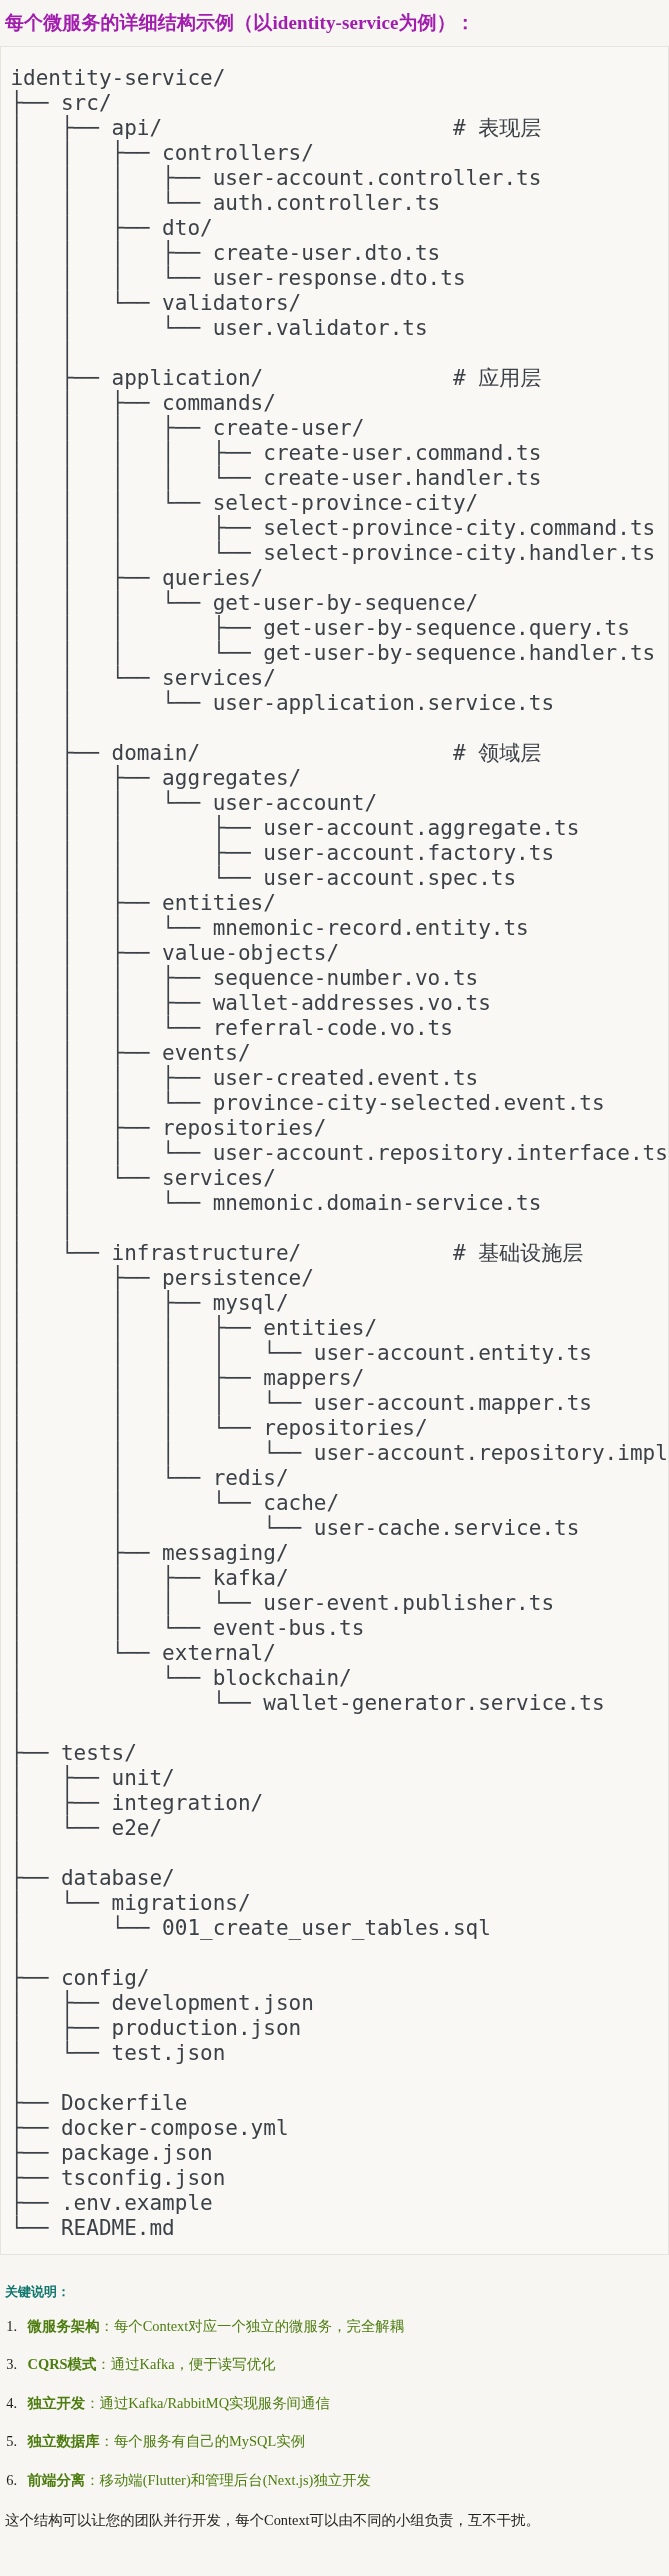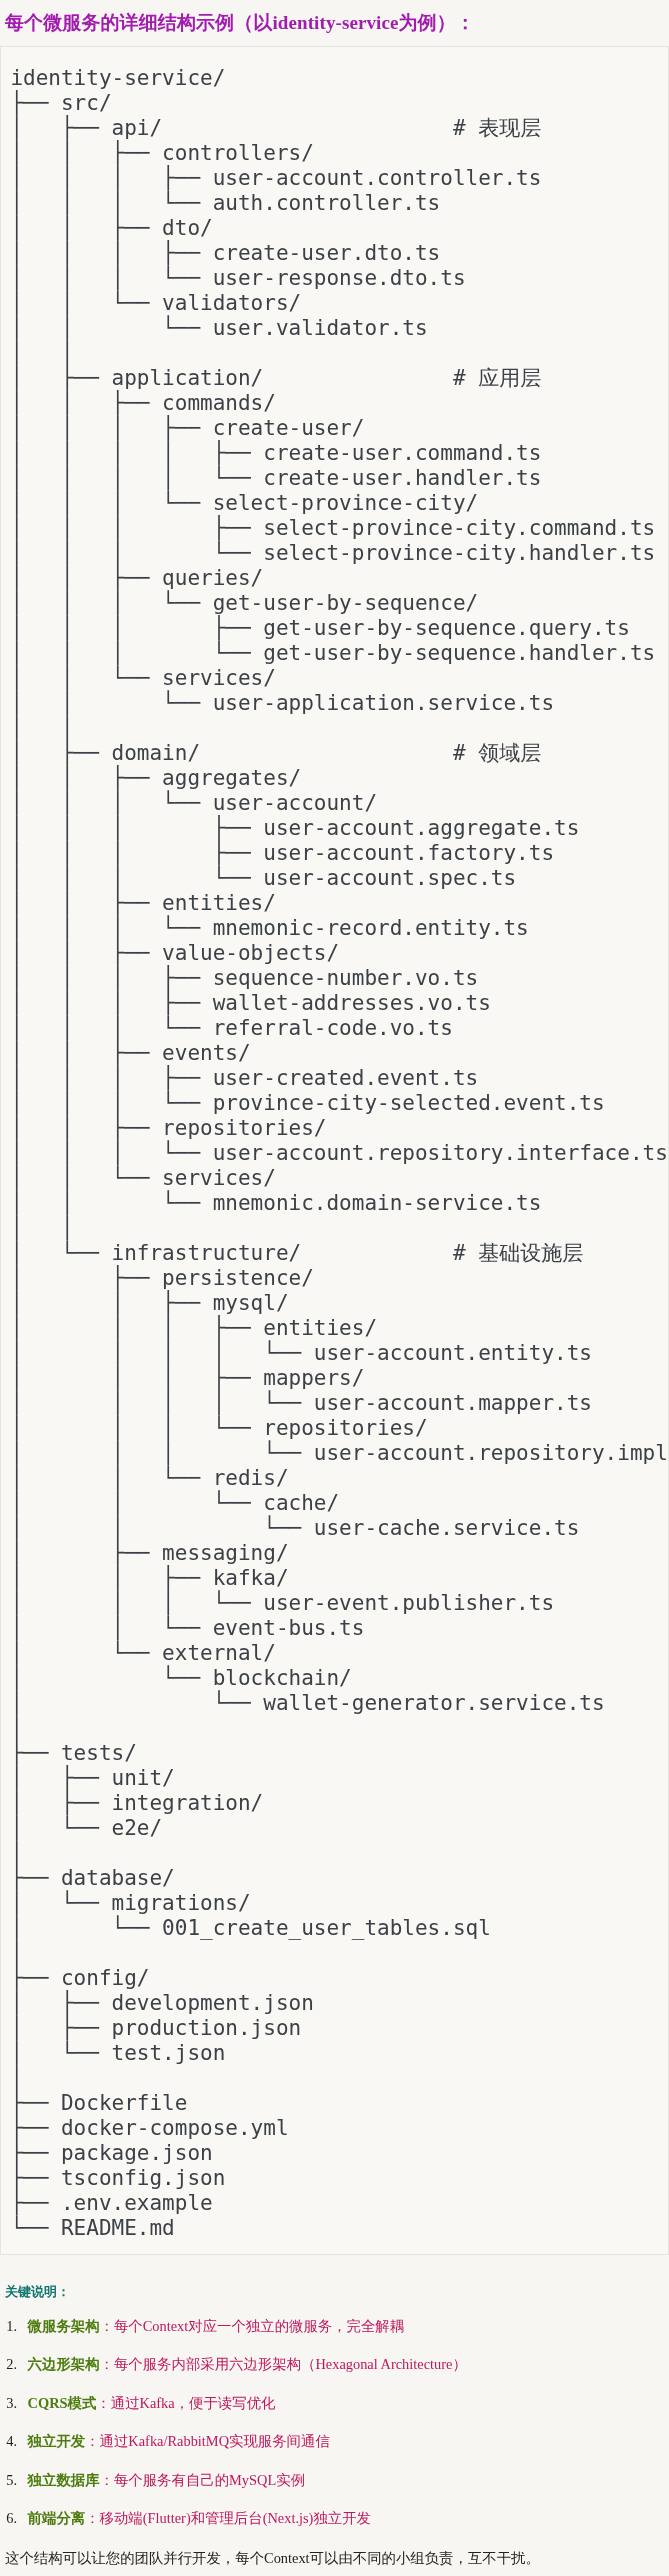--- a/index.html
+++ b/index.html
@@ -59,21 +59,21 @@
     min-width: 16.3px;
     margin-left: 1.3px;
     margin-right: 5px;
     color: #1d1d1b;
   }
   .note-term {
     font-weight: 700;
     color: #4d7c0f;
   }
   .note-desc {
-    color: #be185d;
+    color: #4d7c0f;
   }
   .closing-paragraph {
     margin: 19px 5px 12.5px 5px;
     font-size: 14.4px;
     line-height: 21px;
     color: #23231f;
   }
 </style>
 </head>
 <body>
@@ -168,23 +168,20 @@
 ├── .env.example
 └── README.md</pre>
 
 <h2 class="notes-heading">关键说明：</h2>
 
 <div class="notes-list">
   <div class="note-item">
     <span class="note-number">1.</span><span class="note-term">微服务架构</span><span class="note-desc">：每个Context对应一个独立的微服务，完全解耦</span>
   </div>
   <div class="note-item">
-    <span class="note-number">2.</span><span class="note-term">六边形架构</span><span class="note-desc">：每个服务内部采用六边形架构（Hexagonal Architecture）</span>
-  </div>
-  <div class="note-item">
     <span class="note-number">3.</span><span class="note-term">CQRS模式</span><span class="note-desc">：通过Kafka，便于读写优化</span>
   </div>
   <div class="note-item">
     <span class="note-number">4.</span><span class="note-term">独立开发</span><span class="note-desc">：通过Kafka/RabbitMQ实现服务间通信</span>
   </div>
   <div class="note-item">
     <span class="note-number">5.</span><span class="note-term">独立数据库</span><span class="note-desc">：每个服务有自己的MySQL实例</span>
   </div>
   <div class="note-item">
     <span class="note-number">6.</span><span class="note-term">前端分离</span><span class="note-desc">：移动端(Flutter)和管理后台(Next.js)独立开发</span>

